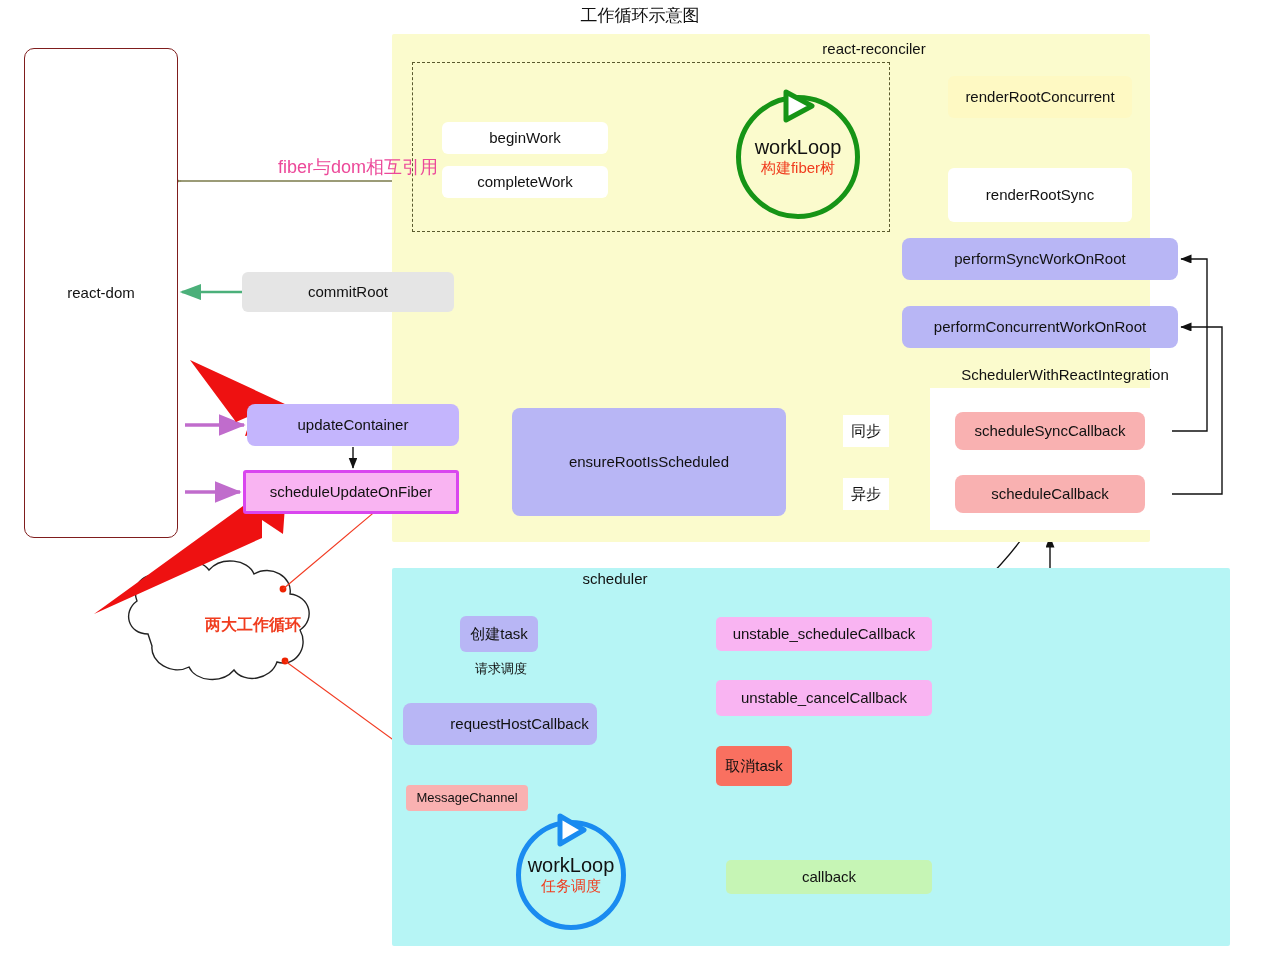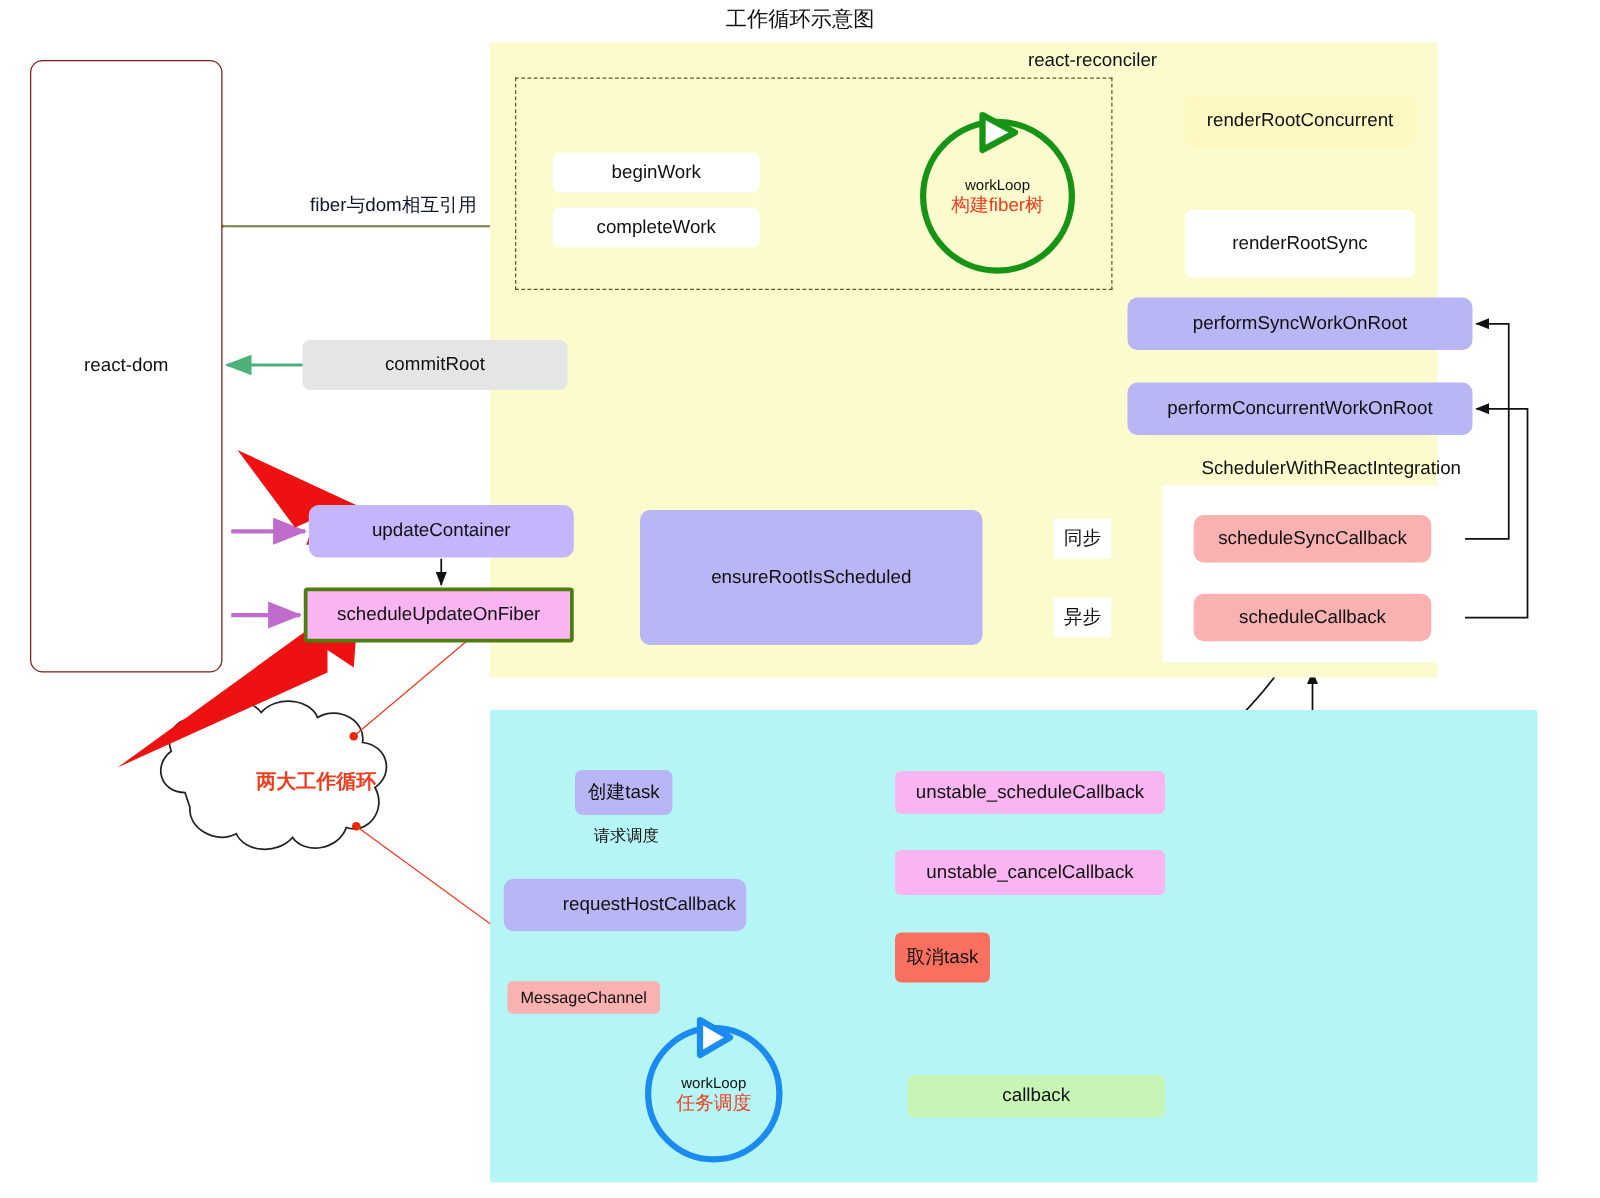--- a/index.html
+++ b/index.html
@@ -33,45 +33,45 @@
   #box-beginwork{left:442px;top:122px;width:166px;height:32px;background:#ffffff;border-radius:6px;}
   #box-completework{left:442px;top:166px;width:166px;height:32px;background:#ffffff;border-radius:6px;}
 
   #box-rrc{left:948px;top:76px;width:184px;height:42px;background:#fef9c3;border-radius:6px;}
   #box-rrs{left:948px;top:168px;width:184px;height:54px;background:#ffffff;border-radius:6px;}
   #box-psworn{left:902px;top:238px;width:276px;height:42px;background:#b8b6f5;border-radius:8px;}
   #box-pcworn{left:902px;top:306px;width:276px;height:42px;background:#b8b6f5;border-radius:8px;}
 
   #box-commitroot{left:242px;top:272px;width:212px;height:40px;background:#e5e5e5;border-radius:6px;}
   #box-updatecontainer{left:247px;top:404px;width:212px;height:42px;background:#c4b5fd;border-radius:8px;}
-  #box-scheduleupdate{left:243px;top:470px;width:216px;height:44px;background:#f9b4f2;border:3px solid #4d7c0f;border-radius:3px;}
+  #box-scheduleupdate{left:243px;top:470px;width:216px;height:44px;background:#f9b4f2;border:3px solid #d946ef;border-radius:3px;}
   #box-ensureroot{left:512px;top:408px;width:274px;height:108px;background:#b8b6f5;border-radius:8px;}
 
   #chip-sync{left:843px;top:415px;width:46px;height:32px;background:#ffffff;}
   #chip-async{left:843px;top:478px;width:46px;height:32px;background:#ffffff;}
 
   #box-ssc{left:955px;top:412px;width:190px;height:38px;background:#f9b1b1;border-radius:8px;}
   #box-sc{left:955px;top:475px;width:190px;height:38px;background:#f9b1b1;border-radius:8px;}
 
   #box-createtask{left:460px;top:616px;width:78px;height:36px;background:#b8b6f5;border-radius:6px;}
   #box-requesthost{left:403px;top:703px;width:194px;height:42px;background:#b8b6f5;border-radius:8px;padding-left:39px;}
   #box-messagechannel{left:406px;top:785px;width:122px;height:26px;background:#f9b1b1;border-radius:4px;font-size:13px;}
   #box-unstable-schedule{left:716px;top:617px;width:216px;height:34px;background:#f9b4f2;border-radius:5px;}
   #box-unstable-cancel{left:716px;top:680px;width:216px;height:36px;background:#f9b4f2;border-radius:5px;}
   #box-canceltask{left:716px;top:746px;width:76px;height:40px;background:#f97060;border-radius:5px;}
   #box-callback{left:726px;top:860px;width:206px;height:34px;background:#c6f5b5;border-radius:5px;}
 
   #label-reqsched{left:462px;top:660px;width:78px;text-align:center;font-size:13px;color:#111;}
-  #label-fiberdom{left:248px;top:155px;width:190px;text-align:left;font-size:15px;color:#0f172a;}
+  #label-fiberdom{left:248px;top:155px;width:190px;text-align:right;font-size:18px;color:#ec4899;}
 
   
   .loopcircle{border-radius:50%;background:transparent;display:flex;flex-direction:column;align-items:center;justify-content:center;}
   #circle-workloop-fiber{left:736px;top:95px;width:124px;height:124px;border:5px solid #169416;}
   #circle-workloop-task{left:516px;top:820px;width:110px;height:110px;border:5px solid #1a8bf0;}
-  .loop-t1{font-size:12px;color:#111;}
+  .loop-t1{font-size:20px;color:#111;}
   .loop-t2{font-size:15px;color:#f03c1e;}
 
   
   #cloud-text{left:160px;top:615px;width:186px;text-align:center;font-size:16px;color:#f03c1e;font-weight:bold;}
 
   #watermark{left:812px;top:905px;font-size:19px;color:#d9d9d9;white-space:nowrap;}
 
   svg.overlay{position:absolute;left:0;top:0;width:1280px;height:958px;pointer-events:none;}
   svg.under{z-index:1;}
   svg.over{z-index:5;}
@@ -185,20 +185,21 @@
     <circle cx="283" cy="589" r="3.4" fill="#ee2200"></circle>
     <line x1="283" y1="589" x2="738" y2="206" stroke="#f23b22" stroke-width="1.1"></line>
     <circle cx="285" cy="661" r="3.4" fill="#ee2200"></circle>
     <line x1="285" y1="661" x2="528" y2="838" stroke="#f23b22" stroke-width="1.1" marker-end="url(#arrRedSm)"></line>
 
     <path d="M190,360 L300,411 L284,420 L300,427 L245,436 L252,415 L236,422 Z" fill="#ee1111"></path>
     <path d="M94,614 L272,485 L268,505 L286,492 L283,534 L262,520 L262,538 Z" fill="#ee1111"></path>
   </svg>
 
   <div class="abs region-label" id="label-reconciler">react-reconciler</div>
+  <div class="abs region-label" id="label-scheduler">scheduler</div>
   <div class="abs region-label" id="label-swri">SchedulerWithReactIntegration</div>
 
   <div class="abs" id="panel-puow-dashed"></div>
   <div class="abs" id="panel-swri"></div>
 
   <div class="abs node" id="box-reactdom">react-dom</div>
 
   <div class="abs" id="box-puow">
     <div class="hd">performUnitOfWork</div>
   </div>

